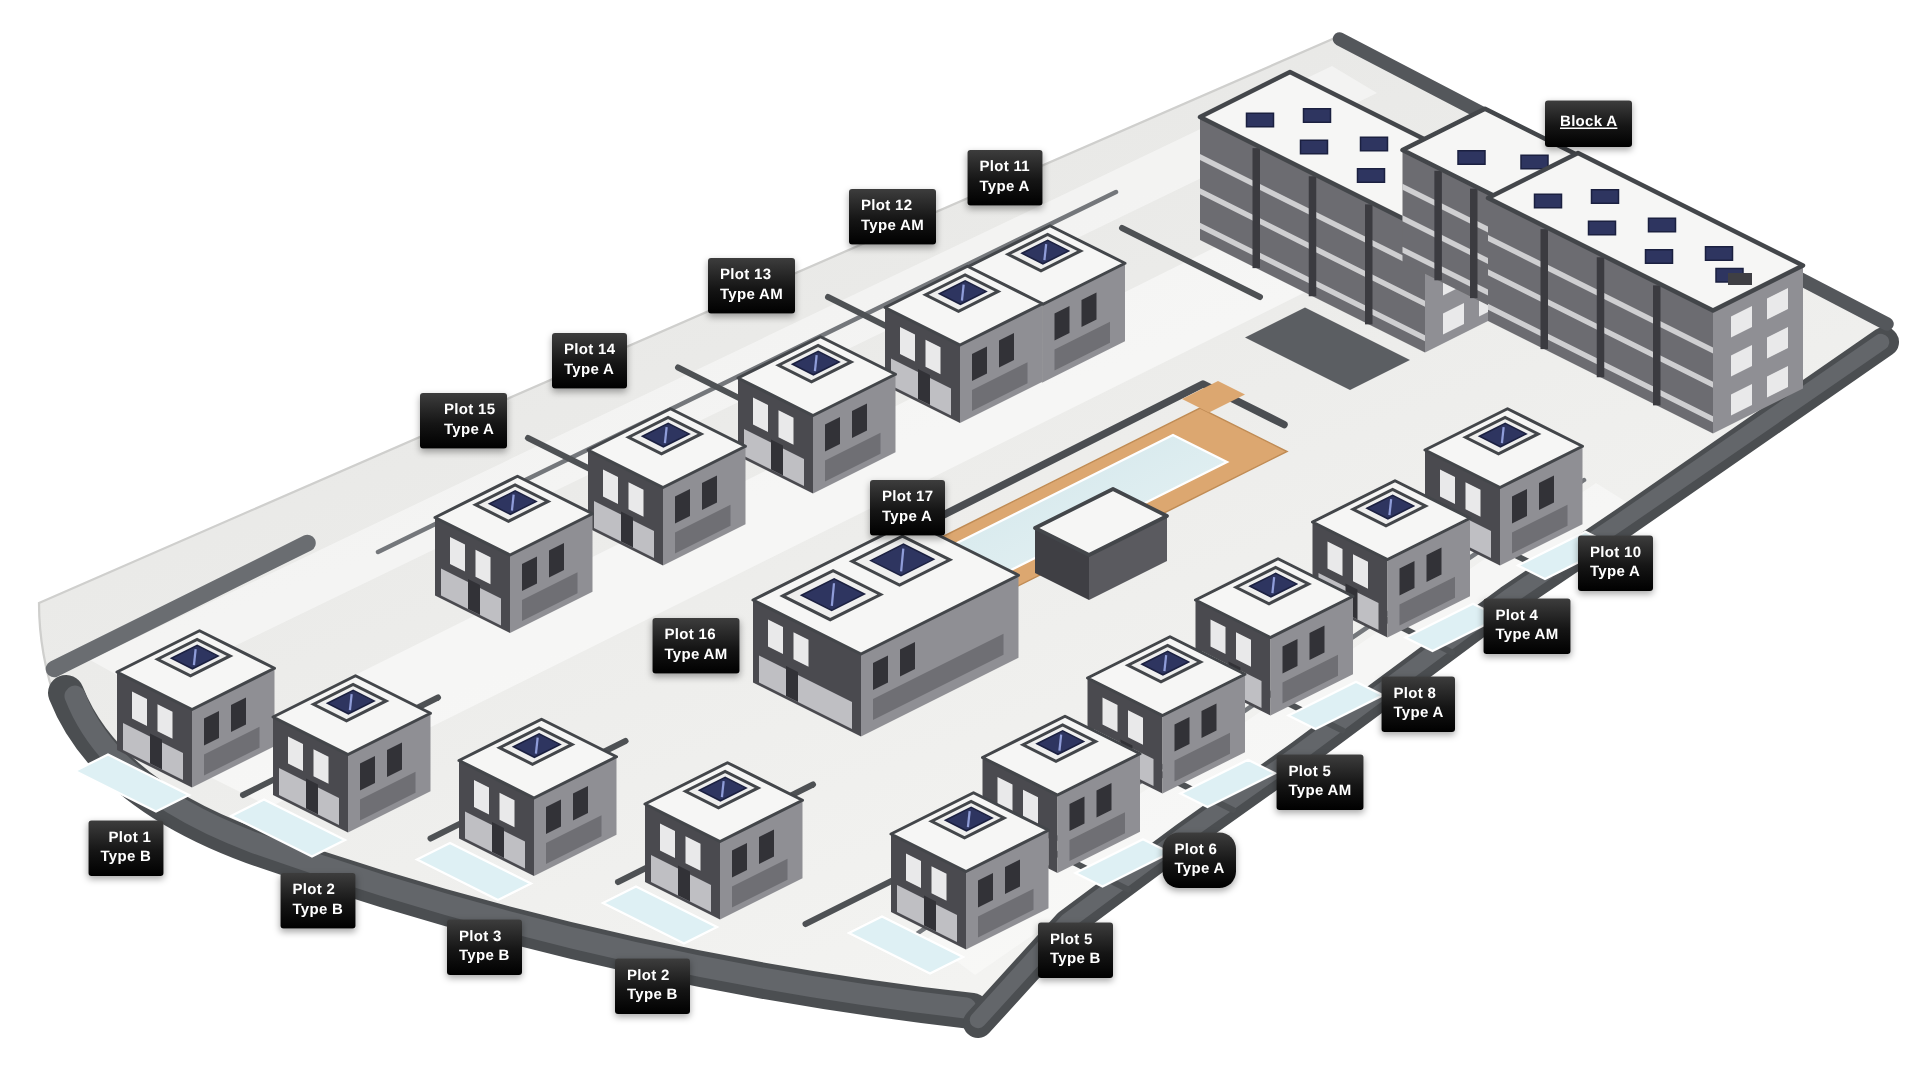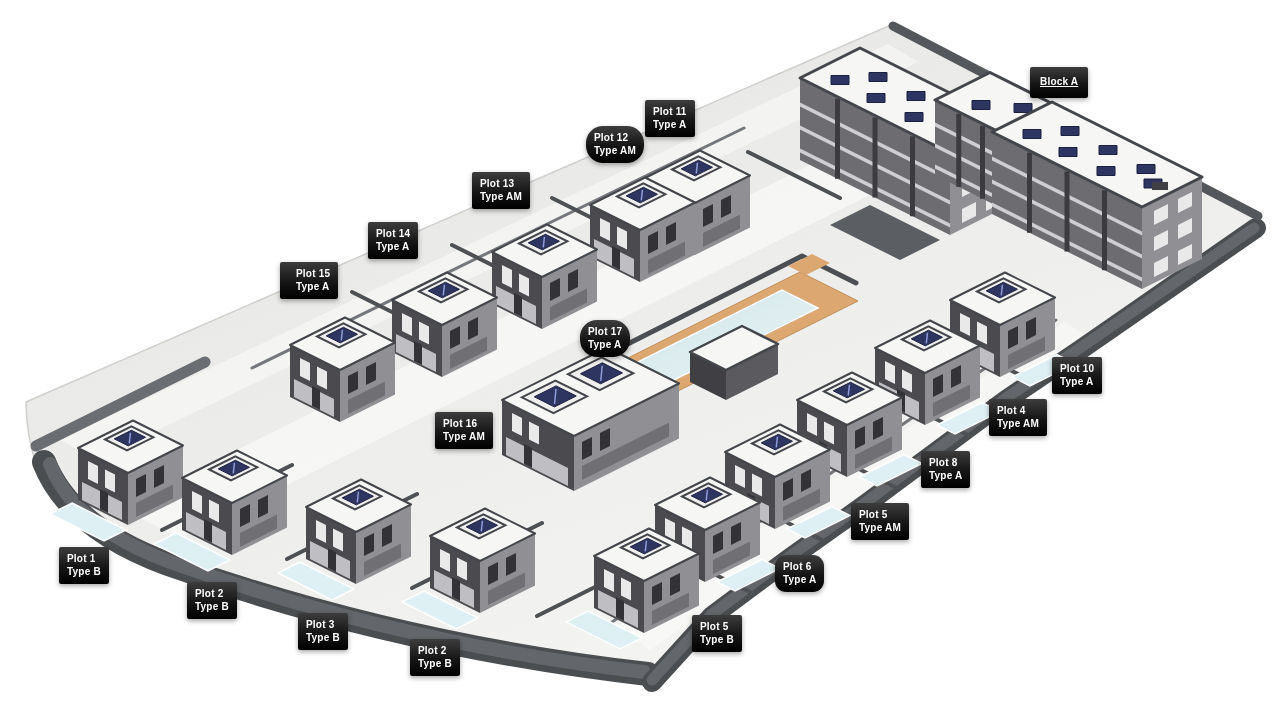--- a/index.html
+++ b/index.html
@@ -391,32 +391,32 @@
           <polygon points="670,578 680,573 680,591 670,596" fill="#323237"></polygon>
           <polygon points="652,611 689,592.5 689,606.5 652,625" fill="#6f6f74"></polygon>
           <polygon points="594,556 649,528.5 699,553.5 644,581" fill="#f6f6f5" stroke="#43464a" stroke-width="2" stroke-linejoin="round"></polygon>
           <polygon points="621,547.5 647.4,534.3 669.4,545.3 643,558.5" fill="#efefee" stroke="#43464a" stroke-width="2"></polygon>
           <polygon points="630.28,546.86 647.44,538.28 661.44,545.28 644.28,553.86" fill="#2e3560" stroke="#1b2040" stroke-width="1"></polygon>
           <line x1="645.28" y1="551.36" x2="646.44" y2="540.78" stroke="#8f9cd8" stroke-width="1.5"></line>
         </g>
       </g>
   </svg>
   <div id="labels">
-      <div class="plot-label" style="left: 59px; top: 547px;"><span>Plot 1</span><br><span>Type B</span></div>
+      <div class="plot-label" style="left: 59px; top: 547px; text-align: right;"><span>Plot 1</span><br><span>Type B</span></div>
       <div class="plot-label" style="left: 187px; top: 582px;"><span>Plot 2</span><br><span>Type B</span></div>
       <div class="plot-label" style="left: 298px; top: 613px;"><span>Plot 3</span><br><span>Type B</span></div>
       <div class="plot-label" style="left: 410px; top: 639px;"><span>Plot 2</span><br><span>Type B</span></div>
       <div class="plot-label" style="left: 692px; top: 615px;"><span>Plot 5</span><br><span>Type B</span></div>
       <div class="plot-label" style="left: 775px; top: 555px; border-radius: 11px;"><span>Plot 6</span><br><span>Type A</span></div>
       <div class="plot-label" style="left: 851px; top: 503px;"><span>Plot 5</span><br><span>Type AM</span></div>
       <div class="plot-label" style="left: 921px; top: 451px;"><span>Plot 8</span><br><span>Type A</span></div>
       <div class="plot-label" style="left: 989px; top: 399px;"><span>Plot 4</span><br><span>Type AM</span></div>
       <div class="plot-label" style="left: 1052px; top: 357px;"><span>Plot 10</span><br><span>Type A</span></div>
       <div class="plot-label" style="left: 645px; top: 100px;"><span>Plot 11</span><br><span>Type A</span></div>
-      <div class="plot-label" style="left: 586px; top: 126px; border-radius: 17px;"><span>Plot 12</span><br><span>Type AM</span></div>
+      <div class="plot-label" style="left: 566px; top: 126px;"><span>Plot 12</span><br><span>Type AM</span></div>
       <div class="plot-label" style="left: 472px; top: 172px;"><span>Plot 13</span><br><span>Type AM</span></div>
       <div class="plot-label" style="left: 368px; top: 222px;"><span>Plot 14</span><br><span>Type A</span></div>
       <div class="plot-label" style="left: 280px; top: 262px; padding-left: 16px;"><span>Plot 15</span><br><span>Type A</span></div>
       <div class="plot-label" style="left: 435px; top: 412px;"><span>Plot 16</span><br><span>Type AM</span></div>
-      <div class="plot-label" style="left: 580px; top: 320px; border-radius: 17px;"><span>Plot 17</span><br><span>Type A</span></div>
+      <div class="plot-label" style="left: 580px; top: 320px;"><span>Plot 17</span><br><span>Type A</span></div>
       <div class="block-label" style="left: 1030px; top: 67px;"><span>Block A</span></div>
     </div>
 </div>
 
 </body></html>

